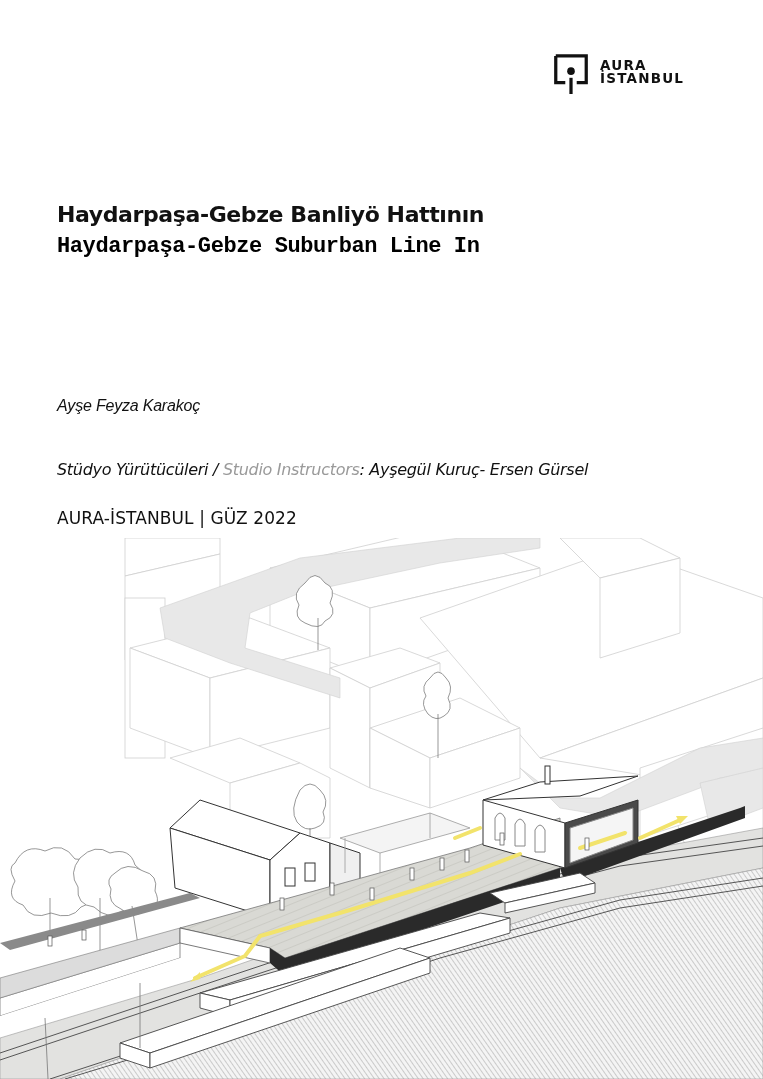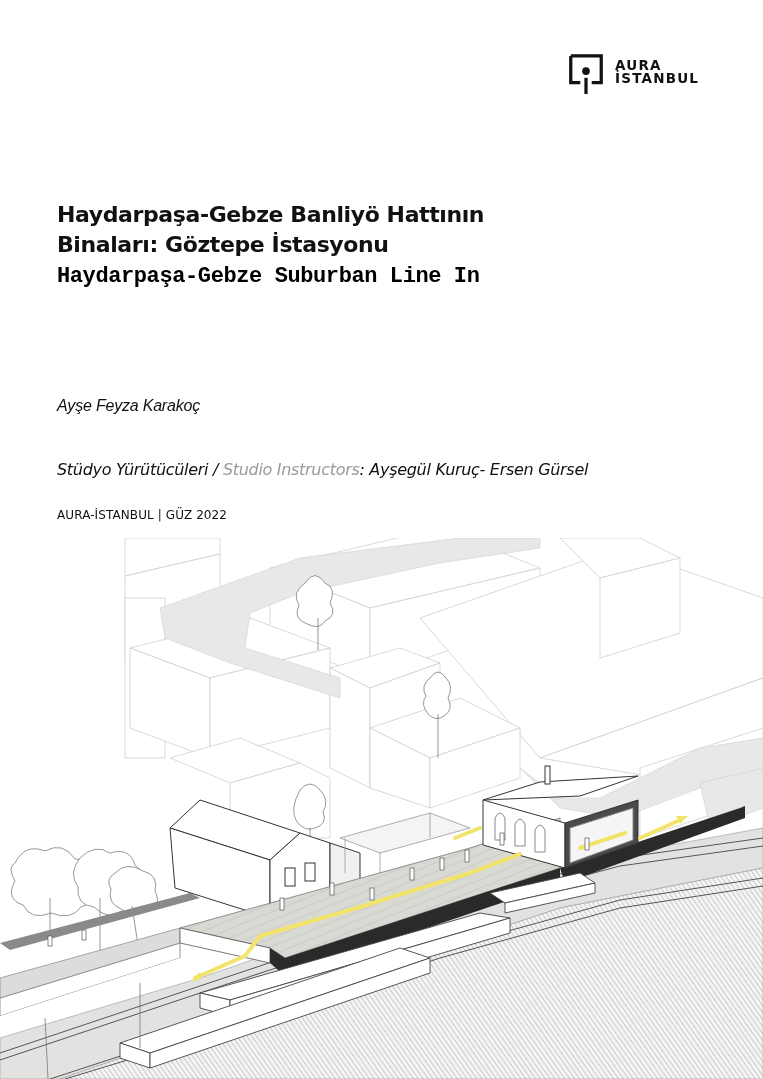--- a/index.html
+++ b/index.html
@@ -1,29 +1,29 @@
 <!DOCTYPE html>
 <html><head>
   <meta charset="utf-8">
   <style>
     html, body { margin: 0; padding: 0; background: #ffffff; }
     body { width: 763px; height: 1079px; position: relative; overflow: hidden; font-family: "DejaVu Sans", sans-serif; }
 
-    .logo { position: absolute; left: 568px; top: 52px; width: 150px; height: 56px; text-decoration: underline; }
+    .logo { position: absolute; left: 553px; top: 52px; width: 150px; height: 56px; text-decoration: underline; }
     .logo-mark { position: absolute; left: 0; top: 2px; width: 36px; height: 40px; }
     .logo-text { position: absolute; left: 47px; top: 7px; font-family: "DejaVu Sans", sans-serif; font-weight: bold; font-size: 13.5px; line-height: 13px; letter-spacing: 1.2px; color: #111; }
 
     .title-block { position: absolute; left: 57px; top: 176px; width: 620px; }
     .title-tr { font-family: "DejaVu Sans", sans-serif; font-weight: bold; font-size: 22px; line-height: 30px; color: #111; letter-spacing: -0.4px; margin-top: 24px; }
     .title-en { font-family: Liberation Mono, monospace; font-weight: bold; font-size: 22px; line-height: 30px; color: #000000; letter-spacing: -0.4px; margin-top: 2px; }
 
     .author { position: absolute; left: 57px; top: 397px; font-family: Liberation Sans, sans-serif; font-style: italic; font-size: 16px; color: #111; letter-spacing: -0.2px; }
     .instructors { position: absolute; left: 57px; top: 460px; font-family: "DejaVu Sans", sans-serif; font-style: italic; font-size: 16px; color: #111; letter-spacing: -0.3px; white-space: nowrap; }
     .instructors .gray { color: #9a9a9a; }
-    .footer-meta { position: absolute; left: 57px; top: 508px; font-family: "DejaVu Sans", sans-serif; font-size: 12px; color: #111; letter-spacing: 0.1px; }
+    .footer-meta { position: absolute; left: 57px; top: 508px; font-family: "DejaVu Sans", sans-serif; font-size: 17px; color: #111; letter-spacing: 0.1px; }
 
     .illustration { position: absolute; left: 0; top: 538px; width: 763px; height: 541px; }
   </style>
 </head>
 <body>
 
 <div class="logo">
   <svg class="logo-mark" viewBox="0 0 36 42">
     <path d="M2 2 H34 V30 H24" fill="none" stroke="#111" stroke-width="3.4"></path>
     <path d="M12 30 H2 V2" fill="none" stroke="#111" stroke-width="3.4"></path>
@@ -32,21 +32,20 @@
   </svg>
   <div class="logo-text">
     <div>AURA</div>
     <div>İSTANBUL</div>
   </div>
 </div>
 
 <div class="title-block">
   <div class="title-tr">
     <div>Haydarpaşa-Gebze Banliyö Hattının</div>
-    <div>Binaları: Göztepe İstasyonu</div>
   </div>
   <div class="title-en">
     <div>Haydarpaşa-Gebze Suburban Line In</div>
   </div>
 </div>
 
 <div class="author">Ayşe Feyza Karakoç</div>
 
 <div class="instructors">
   <span>Stüdyo Yürütücüleri / </span><span class="gray">Studio Instructors</span><span>: Ayşegül Kuruç- Ersen Gürsel</span>

